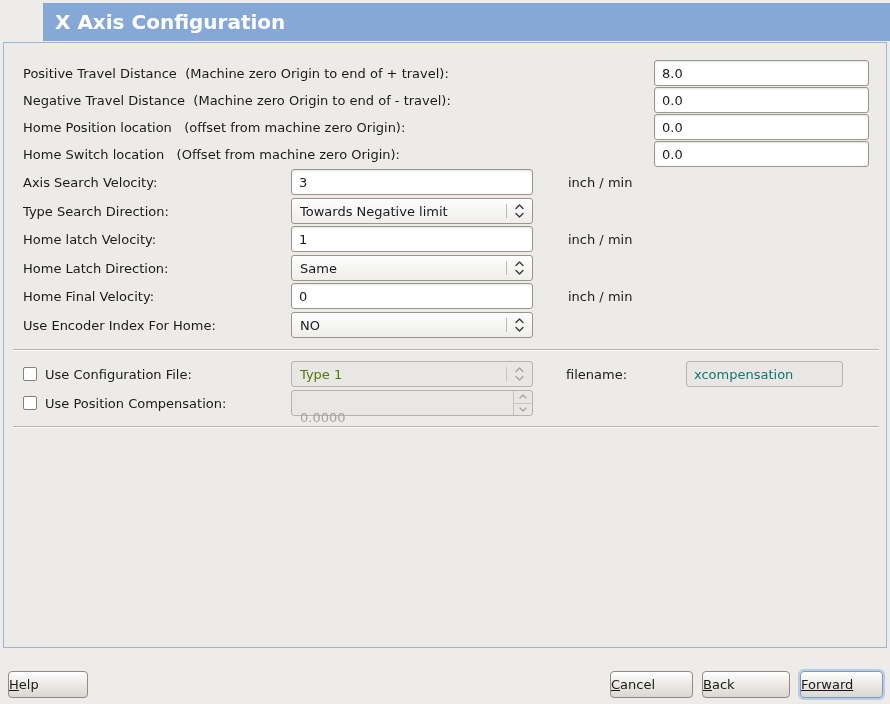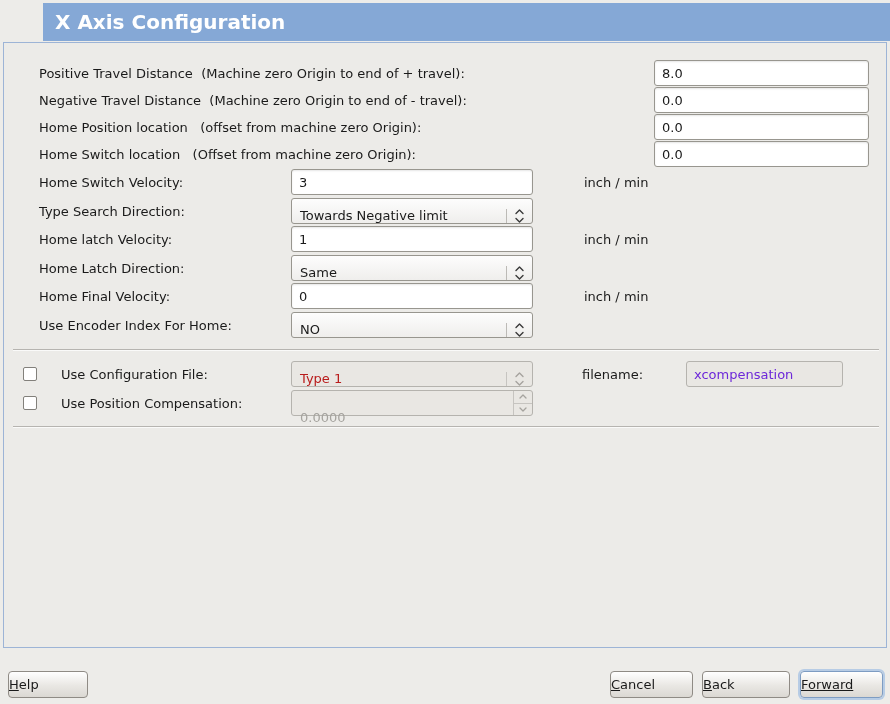--- a/index.html
+++ b/index.html
@@ -12,37 +12,37 @@
   }
   .titlebar{
     position:absolute;left:3px;top:3px;width:884px;height:38px;
     background:#85A8D6;color:#ffffff;font-size:20px;font-weight:bold;
     display:flex;align-items:center;padding-left:12px;margin-left:40px;
   }
   .content{
     position:absolute;left:3px;top:42px;width:884px;height:606px;
     border:1px solid #9DB4D6;background:#ECEBE8;
   }
-  .lbl{position:absolute;height:26px;display:flex;align-items:center;white-space:pre;margin-left:16px;}
+  .lbl{position:absolute;height:26px;display:flex;align-items:center;white-space:pre;}
   .entry{
     position:absolute;height:26px;border:1px solid #98968F;border-radius:3px;
     background:#ffffff;padding:0 7px;font:13px "DejaVu Sans","Liberation Sans",sans-serif;
     color:#1a1a1a;box-shadow:inset 0 1px 2px rgba(0,0,0,0.10);outline:none;
   }
-  .entry:disabled{background:#E9E7E3;color:#6d28d9;border-color:#B5B3AE;box-shadow:none;}
+  .entry:disabled{background:#E9E7E3;color:#0f766e;border-color:#B5B3AE;box-shadow:none;}
   .combo{
     position:absolute;height:26px;border:1px solid #98968F;border-radius:3px;
-    background:linear-gradient(#FDFDFD,#EFEEEC);display:flex;align-items:flex-end;
+    background:linear-gradient(#FDFDFD,#EFEEEC);display:flex;align-items:center;
   }
   .combo .combo-text{flex:1;display:flex;align-items:center;padding-left:8px;white-space:nowrap;overflow:hidden;}
   .combo .combo-arrows{
     width:26px;border-left:1px solid #BCBAB6;display:flex;flex-direction:column;
     align-items:center;justify-content:center;gap:2px;
   }
-  .combo.disabled{background:#E9E7E3;color:#b91c1c;border-color:#B5B3AE;}
+  .combo.disabled{background:#E9E7E3;color:#4d7c0f;border-color:#B5B3AE;}
   .combo.disabled .combo-arrows{border-left-color:#C6C4C0;}
   .combo.disabled polyline{stroke:#A5A39E;}
   .spinbox{
     position:absolute;height:26px;border:1px solid #B5B3AE;border-radius:3px;
     background:#E9E7E3;color:#A5A39E;display:flex;align-items:stretch;
   }
   .spinbox .spin-text{flex:1;display:flex;align-items:center;padding-left:8px;margin-top:26px;}
   .spinbox .spin-col{width:19px;border-left:1px solid #C6C4C0;display:flex;flex-direction:column;}
   .spinbox .spin-cell{flex:1;display:flex;align-items:center;justify-content:center;}
   .spinbox .spin-cell:first-child{border-bottom:1px solid #C6C4C0;}
@@ -76,21 +76,21 @@
 
     <div class="lbl" style="left:19px;top:44px">Negative Travel Distance  (Machine zero Origin to end of - travel):</div>
     <input class="entry" style="left: 650px; top: 44px; width: 215px;" value="0.0">
 
     <div class="lbl" style="left:19px;top:71px">Home Position location   (offset from machine zero Origin):</div>
     <input class="entry" style="left: 650px; top: 71px; width: 215px;" value="0.0">
 
     <div class="lbl" style="left:19px;top:98px">Home Switch location   (Offset from machine zero Origin):</div>
     <input class="entry" style="left: 650px; top: 98px; width: 215px;" value="0.0">
 
-    <div class="lbl" style="left:19px;top:126px">Home Switch Velocity:</div>
+    <div class="lbl" style="left:19px;top:126px">Axis Search Velocity:</div>
     <input class="entry" style="left: 287px; top: 126px; width: 242px;" value="3">
     <div class="lbl" style="left:564px;top:126px">inch / min</div>
 
     <div class="lbl" style="left:19px;top:155px">Type Search Direction:</div>
     <div class="combo" style="left:287px;top:155px;width:242px">
       <span class="combo-text">Towards Negative limit</span>
       <span class="combo-arrows">
         <svg width="9" height="6" viewBox="0 0 9 6">
             <polyline points="1,4.5 4.5,1 8,4.5" fill="none" stroke="#3a3a3a" stroke-width="1.4" stroke-linecap="round" stroke-linejoin="round"></polyline>
           </svg>

